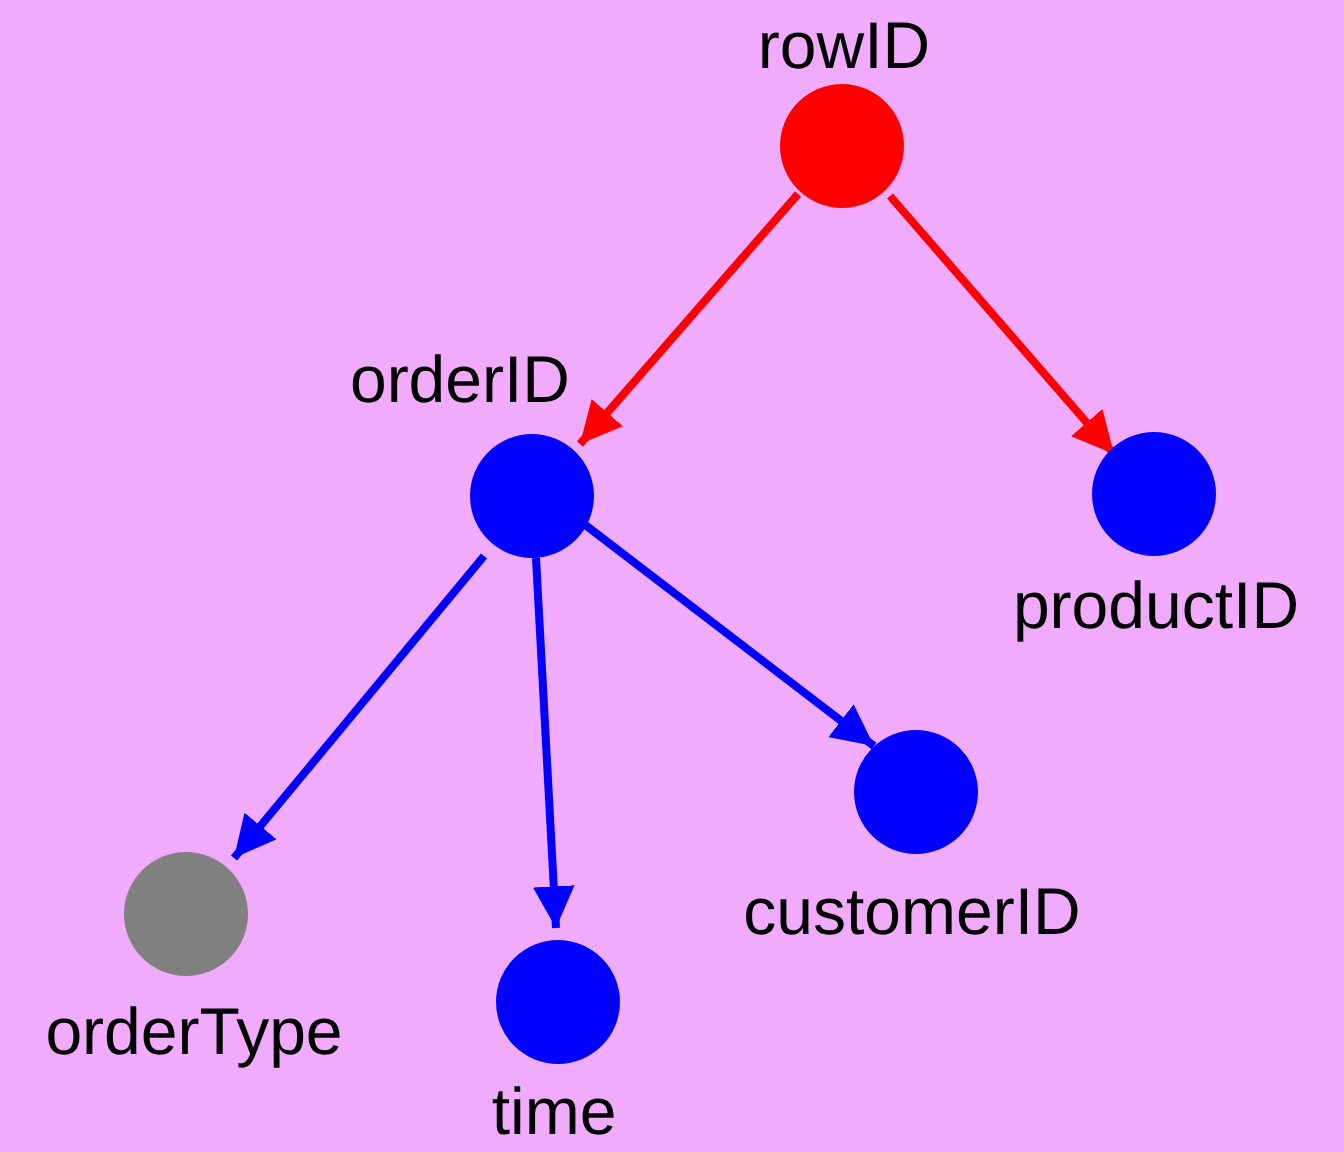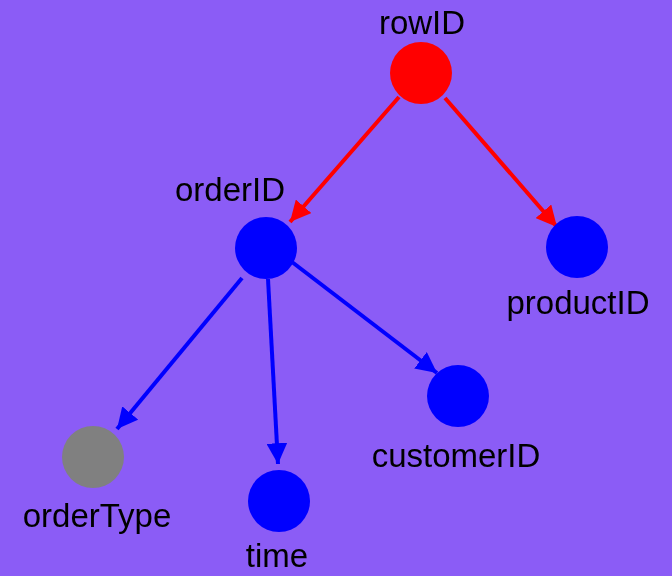--- a/index.html
+++ b/index.html
@@ -4,21 +4,21 @@
 <style>
   html, body {
     margin: 0;
     padding: 0;
     background: #ffffff;
   }
   .canvas {
     position: relative;
     width: 672px;
     height: 576px;
-    background: #8b5cf6;
+    background: #f0abfc;
     overflow: hidden;
   }
   svg {
     display: block;
   }
   text.node-label {
     font-family: "Liberation Sans", "DejaVu Sans", sans-serif;
     font-size: 33px;
     fill: #000000;
   }

